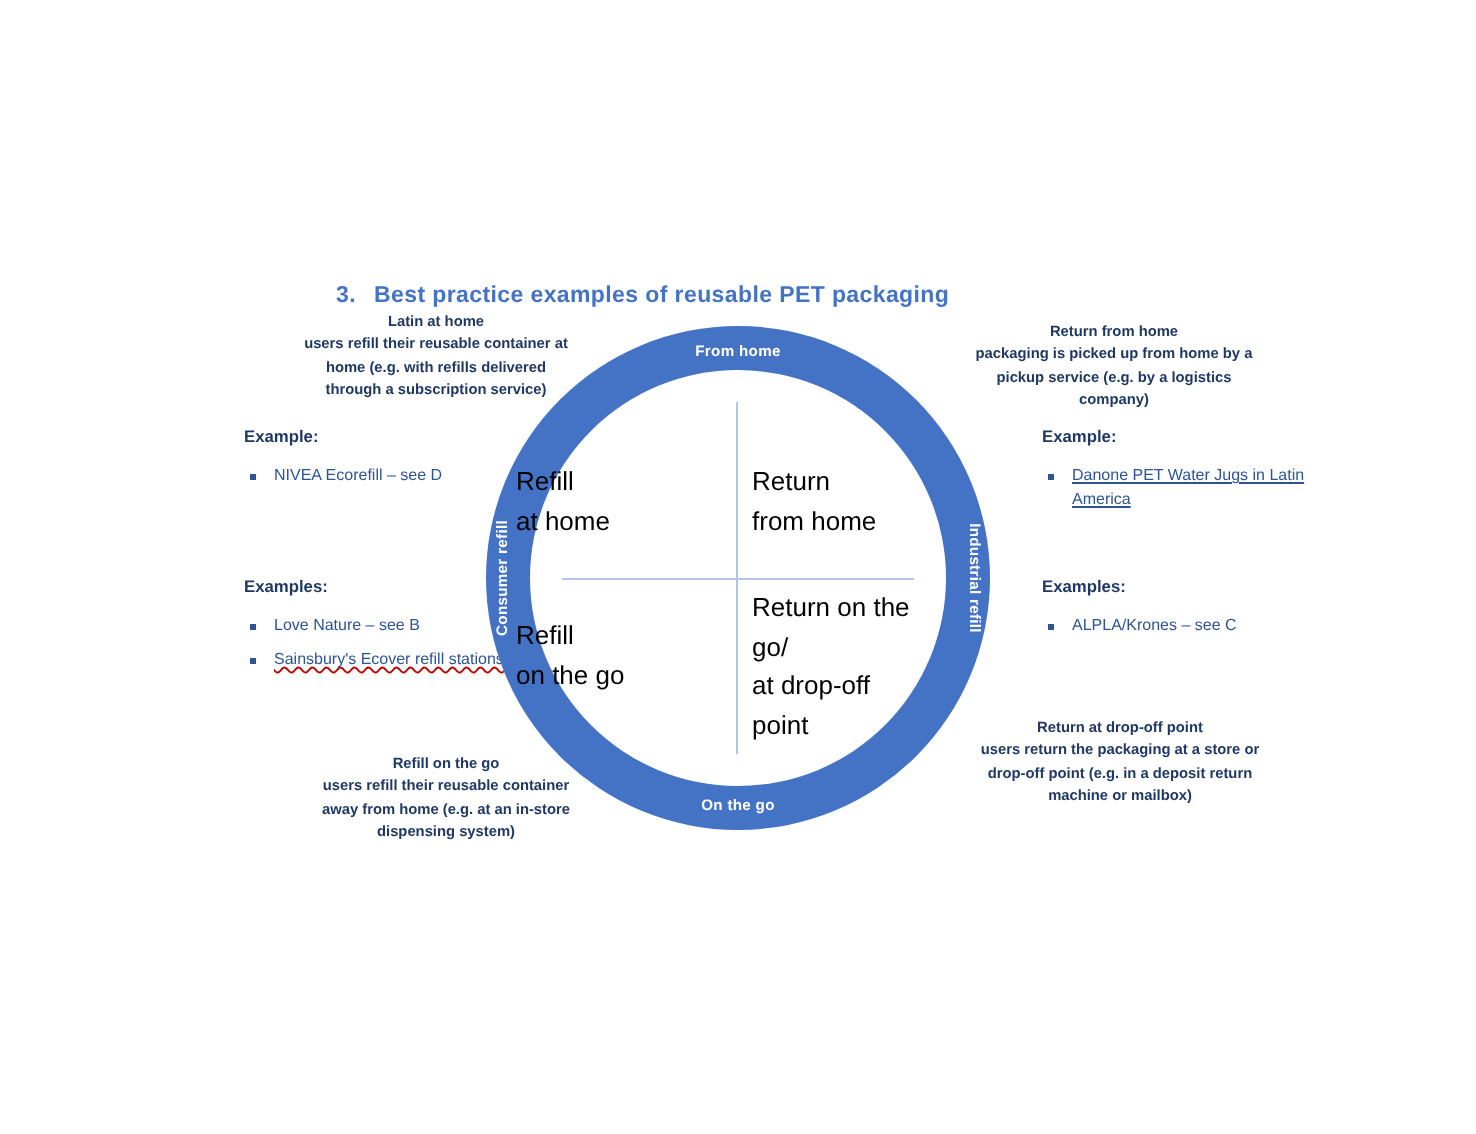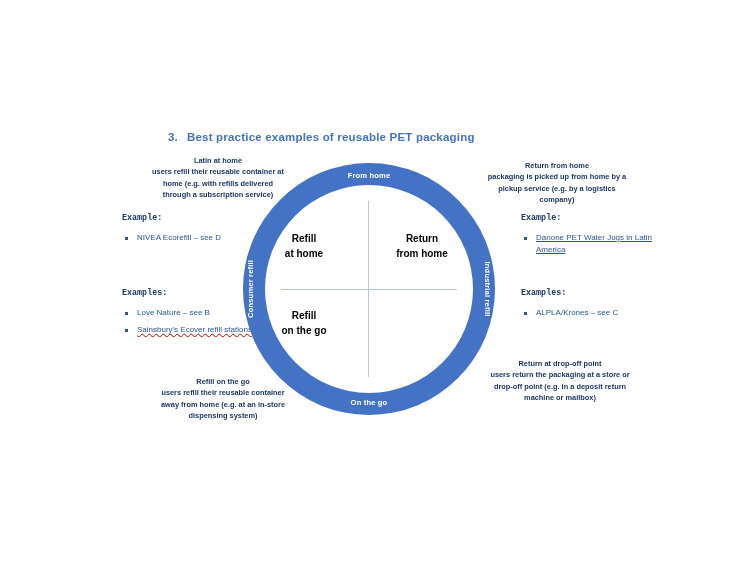--- a/index.html
+++ b/index.html
@@ -5,21 +5,21 @@
   html,body{margin:0;padding:0;}
   body{
     width:738px;height:567px;background:#ffffff;
     font-family:"Liberation Sans",sans-serif;
     color:#1F3864;overflow:hidden;position:relative;
   }
   .page{position:absolute;inset:0;}
 
   
   .title{
-    position:absolute;left:168px;top:131px;
+    position:absolute;left:168px;top:142px;
     font-size:11.5px;font-weight:600;color:#4472C4;
     letter-spacing:.2px;white-space:nowrap;
   }
   .title .num{display:inline-block;margin-right:9px;}
 
   
   .ring-wrap{position:absolute;left:243px;top:163px;width:252px;height:252px;}
   .ring{
     position:absolute;inset:0;border-radius:50%;
     background:#4472C4;
@@ -42,42 +42,42 @@
     position:absolute;left:125px;top:38px;width:1px;height:176px;
     background:#B4C6E7;
   }
   .axis-h{
     position:absolute;left:38px;top:126px;height:1px;width:176px;
     background:#B4C6E7;
   }
 
   
   .quad{
-    position:absolute;width:92px;text-align:center;
-    font-size:10px;font-weight:700;line-height:1.5;color:#000000;
+    position:absolute;width:92px;
+    font-size:13px;font-weight:400;line-height:1.5;color:#000000;
   }
   .q-tl{left:15px;top:68px;}
   .q-tr{left:133px;top:68px;}
   .q-bl{left:15px;top:145px;}
   .q-br{left:133px;top:131px;}
 
   
   .note{
     position:absolute;text-align:center;
     font-size:7.4px;line-height:1.55;color:#1F3864;font-weight:600;
   }
   .note .hd{font-weight:700;display:block;}
   .n-tl{left:148px;top:155px;width:140px;}
   .n-tr{left:487px;top:160px;width:140px;}
   .n-bl{left:152px;top:376px;width:142px;}
   .n-br{left:489px;top:358px;width:142px;}
 
   
   .ex{position:absolute;font-size:8px;color:#2E5496;}
-  .ex-head{font-weight:700;color:#1F3864;font-size:8.4px;margin-bottom:9px;font-family:Liberation Mono, monospace;}
+  .ex-head{font-weight:700;color:#1F3864;font-size:8.4px;margin-bottom:9px;}
   .ex ul{list-style:none;margin:0;padding:0;}
   .ex li{
     position:relative;padding-left:15px;margin-bottom:4.5px;
     line-height:1.5;color:#2E5496;
   }
   .ex li::before{
     content:"";position:absolute;left:3px;top:5px;
     width:3px;height:3px;background:#2E5496;
   }
   .link{color:#2E5496;text-decoration:underline;}
@@ -167,15 +167,21 @@
       <div>at home</div>
     </div>
     <div class="quad q-tr">
       <div>Return</div>
       <div>from home</div>
     </div>
     <div class="quad q-bl">
       <div>Refill</div>
       <div>on the go</div>
     </div>
+    <div class="quad q-br">
+      <div>Return on the</div>
+      <div>go/</div>
+      <div>at drop-off</div>
+      <div>point</div>
+    </div>
   </div>
 
 </div>
 
 </body></html>

